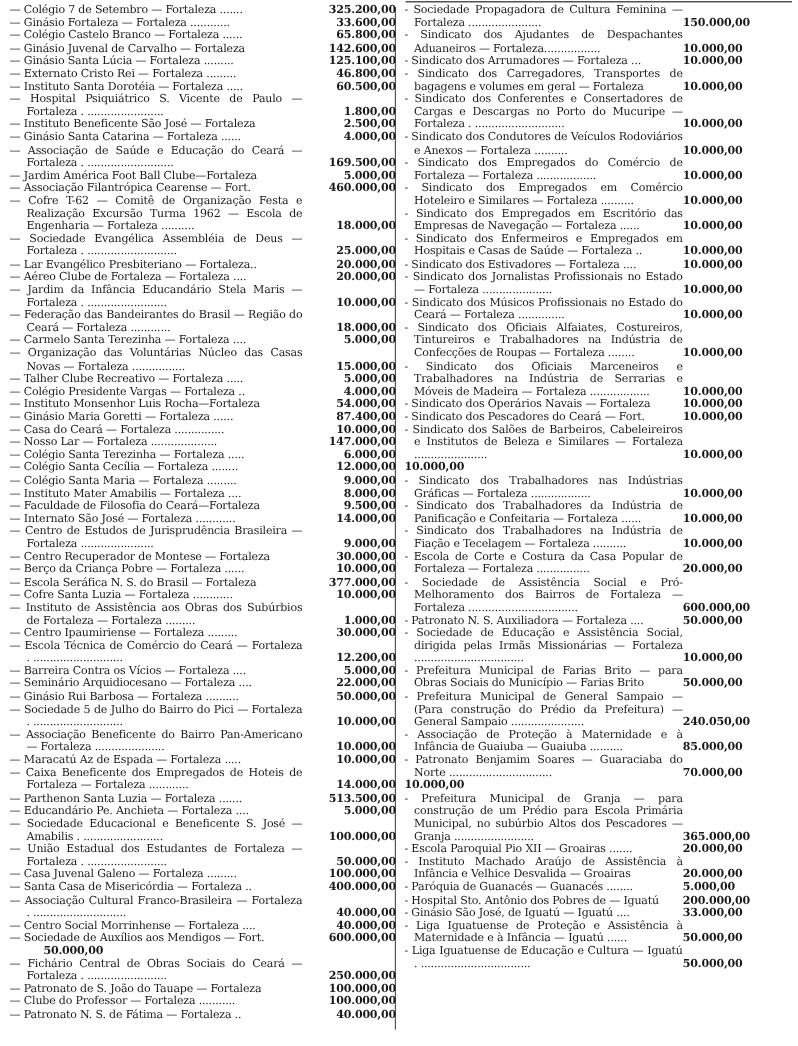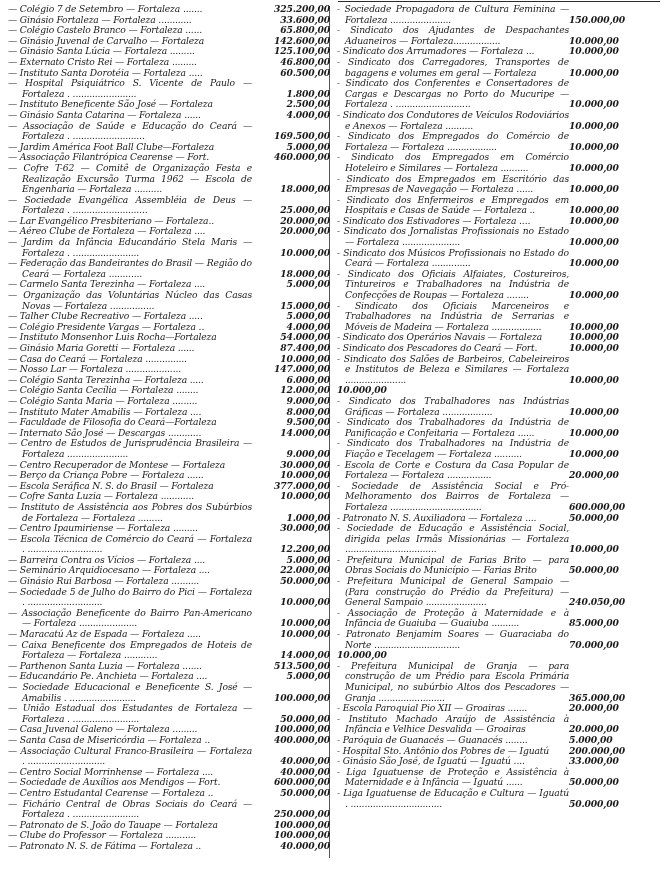--- a/index.html
+++ b/index.html
@@ -1,19 +1,19 @@
 <!DOCTYPE html>
 <html><head>
 <meta charset="utf-8">
 <style>
   html, body { margin: 0; padding: 0; background: #ffffff; }
   body { width: 665px; height: 872px; overflow: hidden; position: relative;
          font-family: "DejaVu Serif", "Liberation Serif", serif; color: #1a1a1a; }
   .topbar { position: absolute; left: 338px; top: 1px; width: 322px; height: 0; border-top: 1.4px solid #2a2a2a; }
-  .col { position: absolute; top: 4px; font-style: italic; }
+  .col { position: absolute; top: 4px; }
   .col.left { left: 8px; width: 322px; }
   .col.right { left: 337px; width: 322px; }
   .divider { position: absolute; left: 329px; top: 6px; width: 0; height: 852px; border-left: 1px solid #555; }
   .entry { display: flex; align-items: flex-end; font-size: 9.2px; line-height: 10.6px; letter-spacing: -0.15px; }
   .entry .txt { flex: 1; padding-left: 14px; text-indent: -14px; text-align: justify; }
   .entry .txt::before { content: "— "; }
   .col.left .entry .amt { width: 78px; text-align: right; font-weight: bold; white-space: nowrap; }
   .col.right .entry .amt { width: 90px; text-align: left; font-weight: bold; white-space: nowrap; }
   .col.right .entry .txt { padding-left: 8px; text-indent: -8px; }
   .col.right .entry .txt::before { content: "- "; }
@@ -147,21 +147,21 @@
     </div>
     <div class="entry">
       <div class="txt">Instituto Mater Amabilis — Fortaleza ....</div>
       <div class="amt">8.000,00</div>
     </div>
     <div class="entry">
       <div class="txt">Faculdade de Filosofia do Ceará—Fortaleza</div>
       <div class="amt">9.500,00</div>
     </div>
     <div class="entry">
-      <div class="txt">Internato São José — Descargas ............</div>
+      <div class="txt">Internato São José — Fortaleza ............</div>
       <div class="amt">14.000,00</div>
     </div>
     <div class="entry">
       <div class="txt">Centro de Estudos de Jurisprudência Brasileira — Fortaleza ......................</div>
       <div class="amt">9.000,00</div>
     </div>
     <div class="entry">
       <div class="txt">Centro Recuperador de Montese — Fortaleza</div>
       <div class="amt">30.000,00</div>
     </div>
@@ -171,21 +171,21 @@
     </div>
     <div class="entry">
       <div class="txt">Escola Seráfica N. S. do Brasil — Fortaleza</div>
       <div class="amt">377.000,00</div>
     </div>
     <div class="entry">
       <div class="txt">Cofre Santa Luzia — Fortaleza ............</div>
       <div class="amt">10.000,00</div>
     </div>
     <div class="entry">
-      <div class="txt">Instituto de Assistência aos Pobres dos Subúrbios de Fortaleza — Fortaleza .........</div>
+      <div class="txt">Instituto de Assistência aos Obras dos Subúrbios de Fortaleza — Fortaleza .........</div>
       <div class="amt">1.000,00</div>
     </div>
     <div class="entry">
       <div class="txt">Centro Ipaumiriense — Fortaleza .........</div>
       <div class="amt">30.000,00</div>
     </div>
     <div class="entry">
       <div class="txt">Escola Técnica de Comércio do Ceará — Fortaleza . ...........................</div>
       <div class="amt">12.200,00</div>
     </div>
@@ -247,21 +247,20 @@
     </div>
     <div class="entry">
       <div class="txt">Centro Social Morrinhense — Fortaleza ....</div>
       <div class="amt">40.000,00</div>
     </div>
     <div class="entry">
       <div class="txt">Sociedade de Auxílios aos Mendigos — Fort.</div>
       <div class="amt">600.000,00</div>
     </div>
     <div class="entry">
-      <div class="txt">Centro Estudantal Cearense — Fortaleza ..</div>
       <div class="amt">50.000,00</div>
     </div>
     <div class="entry">
       <div class="txt">Fichário Central de Obras Sociais do Ceará — Fortaleza . ........................</div>
       <div class="amt">250.000,00</div>
     </div>
     <div class="entry">
       <div class="txt">Patronato de S. João do Tauape — Fortaleza</div>
       <div class="amt">100.000,00</div>
     </div>

